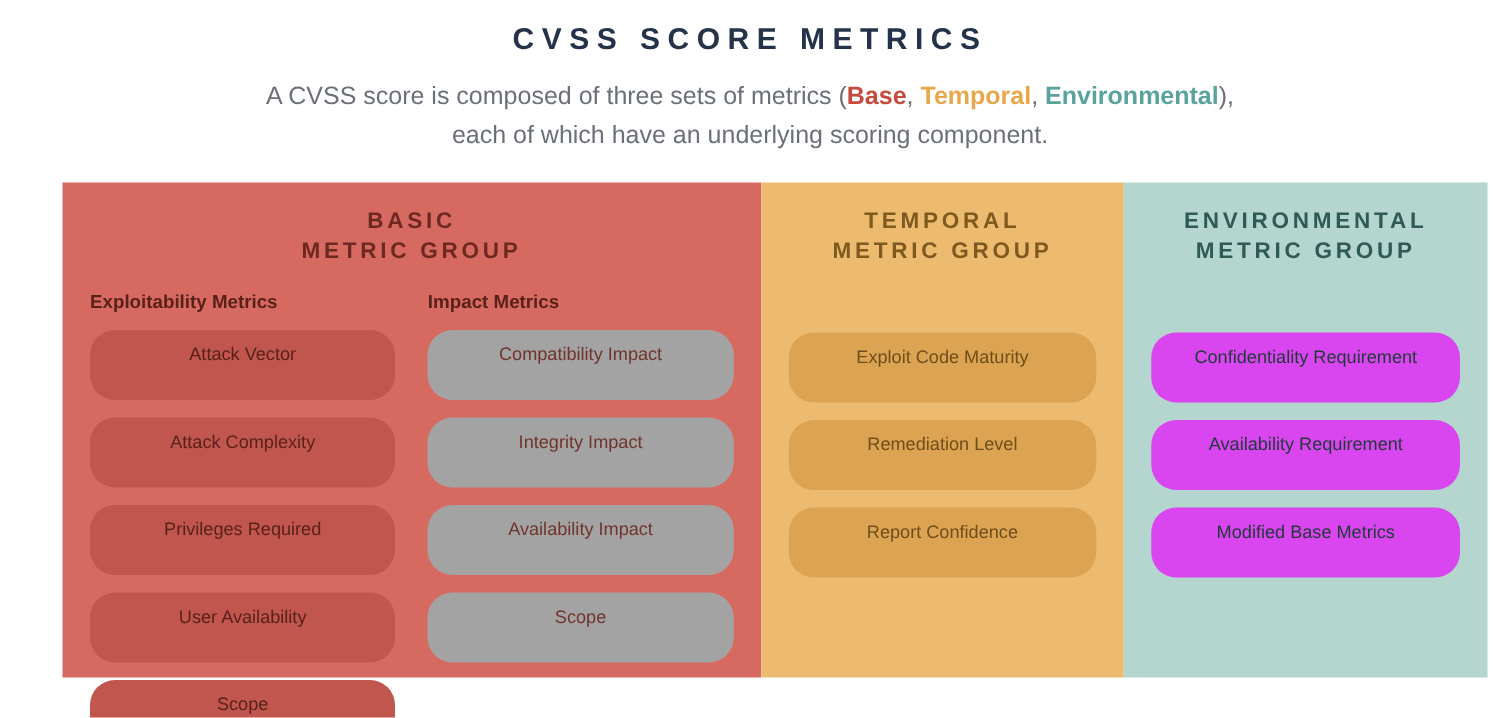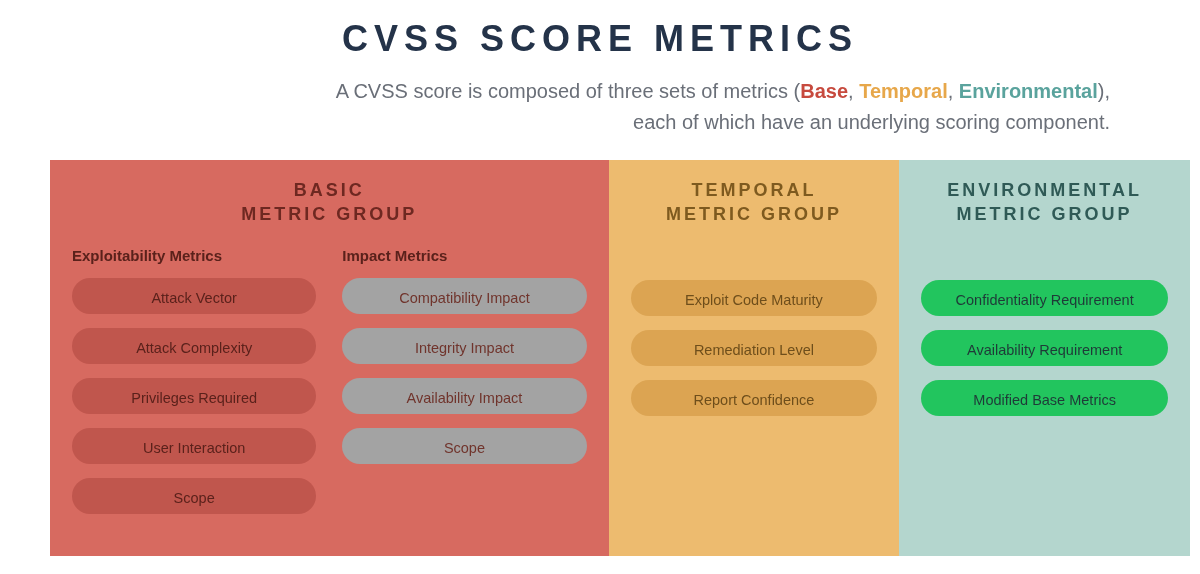--- a/index.html
+++ b/index.html
@@ -8,26 +8,26 @@
     font-family: "Helvetica Neue", Helvetica, Arial, sans-serif;
     background: #ffffff;
     color: #243349;
   }
   .wrap { width: 1200px; padding: 18px 10px 0 10px; }
 
   .title {
     text-align: center;
     font-weight: 800;
     letter-spacing: 6px;
-    font-size: 36px;
+    font-size: 24px;
     color: #243349;
     margin-bottom: 16px;
   }
   .subtitle {
-    text-align: right;
+    text-align: center;
     font-size: 20px;
     line-height: 1.55;
     color: #6a6f78;
     font-weight: 400;
     margin: 14px auto 22px auto;
     max-width: 1020px;
   }
   .subtitle .w-base { color: #c74a3e; font-weight: 700; }
   .subtitle .w-temp { color: #e7a74a; font-weight: 700; }
   .subtitle .w-env  { color: #5aa39d; font-weight: 700; }
@@ -65,35 +65,35 @@
     text-align: left;
     font-weight: 700;
     font-size: 15px;
     margin-bottom: 14px;
   }
   .panel-basic .col-title { color: #5a211b; }
 
   .pill {
     display: block;
     width: 100%;
-    height: 36px;
+    height: 56px;
     line-height: 40px;
     border-radius: 20px;
     text-align: center;
     font-size: 14.5px;
     font-weight: 500;
     margin-bottom: 14px;
     white-space: nowrap;
   }
   .pill:last-child { margin-bottom: 0; }
 
   .pill-basic-a { background: #c0564d; color: #5a211b; }
   .pill-basic-b { background: #a3a3a3; color: #70342c; }
   .pill-temp    { background: #dca452; color: #6e4e1b; }
-  .pill-env     { background: #22c55e; color: #1f3a38; }
+  .pill-env     { background: #d946ef; color: #1f3a38; }
 </style>
 </head>
 <body>
 
 <div class="wrap">
 
   <h1 class="title">CVSS SCORE METRICS</h1>
 
   <p class="subtitle">
     <span>A CVSS score is composed of three sets of metrics (</span><span class="w-base">Base</span><span>, </span><span class="w-temp">Temporal</span><span>, </span><span class="w-env">Environmental</span><span>),</span><br>
@@ -106,21 +106,21 @@
       <div class="panel-heading">
         <span>BASIC</span><br>
         <span>METRIC GROUP</span>
       </div>
       <div class="cols">
         <div class="col">
           <div class="col-title">Exploitability Metrics</div>
           <span class="pill pill-basic-a">Attack Vector</span>
           <span class="pill pill-basic-a">Attack Complexity</span>
           <span class="pill pill-basic-a">Privileges Required</span>
-          <span class="pill pill-basic-a">User Interaction</span>
+          <span class="pill pill-basic-a">User Availability</span>
           <span class="pill pill-basic-a">Scope</span>
         </div>
         <div class="col">
           <div class="col-title">Impact Metrics</div>
           <span class="pill pill-basic-b">Compatibility Impact</span>
           <span class="pill pill-basic-b">Integrity Impact</span>
           <span class="pill pill-basic-b">Availability Impact</span>
           <span class="pill pill-basic-b">Scope</span>
         </div>
       </div>

